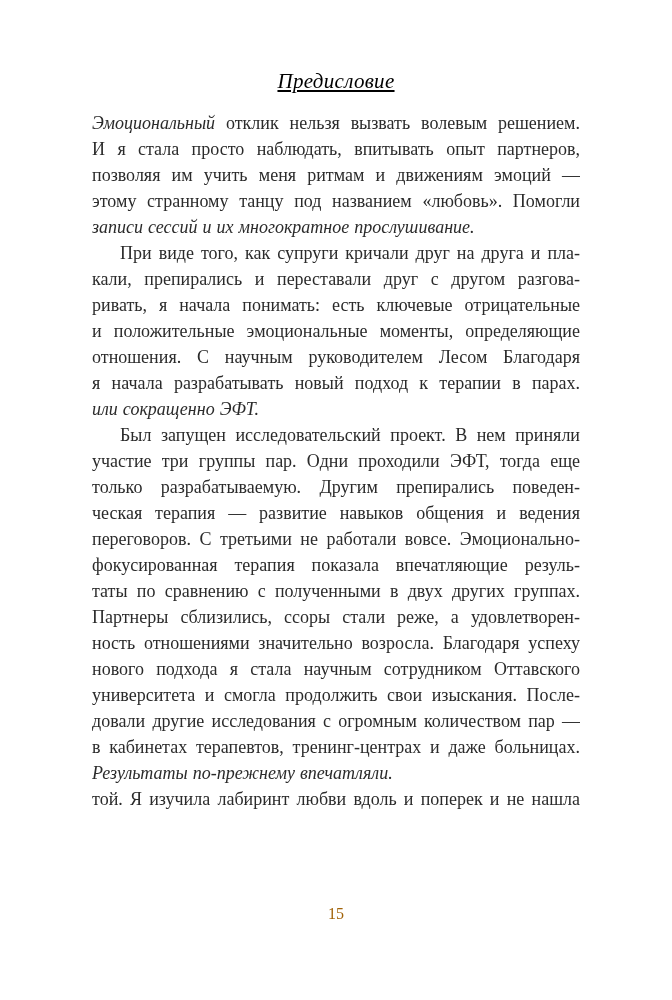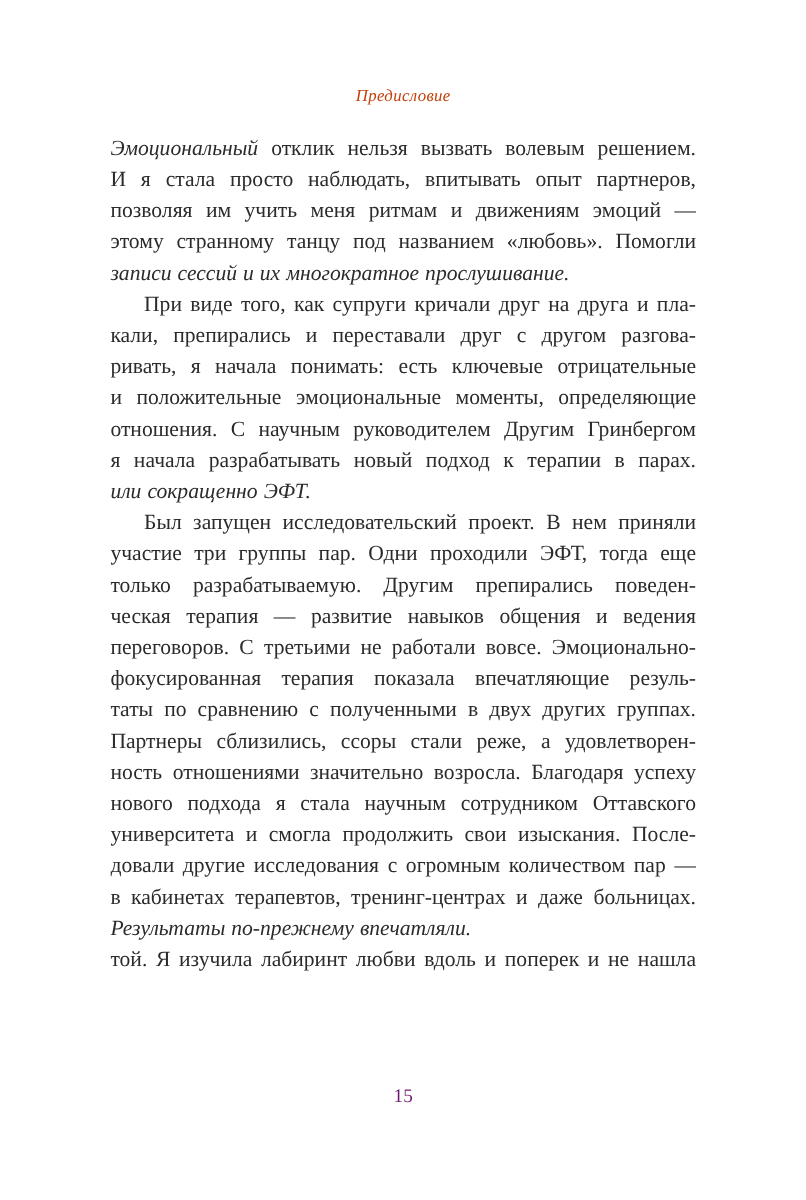--- a/index.html
+++ b/index.html
@@ -17,24 +17,25 @@
     inset: 0;
     background: #ffffff;
   }
   .running-head {
     position: absolute;
     top: 70px;
     left: 0;
     width: 100%;
     text-align: center;
     font-style: italic;
-    font-size: 14px;
+    font-size: 21px;
     line-height: 22px;
-    color: #c2410c;
+    color: #000000;
     letter-spacing: 0.3px;
+    text-decoration: underline;
   }
   .text-block {
     position: absolute;
     top: 110px;
     left: 92px;
     width: 488px;
     font-size: 18px;
   }
   .line {
     box-sizing: border-box;
@@ -57,40 +58,40 @@
     font-style: italic;
     margin-top: 20px;
   }
   .folio {
     position: absolute;
     top: 905px;
     left: 0;
     width: 100%;
     text-align: center;
     font-size: 16px;
-    color: #701a75;
+    color: #a16207;
   }
 </style>
 </head>
 <body>
 
 <div class="page">
   <div class="running-head">Предисловие</div>
 
   <div class="text-block">
       <div class="line"><span class="lead-italic">Эмоциональный</span> отклик нельзя вызвать волевым решением.</div>
       <div class="line">И я стала просто наблюдать, впитывать опыт партнеров,</div>
       <div class="line">позволяя им учить меня ритмам и движениям эмоций —</div>
       <div class="line">этому странному танцу под названием «любовь». Помогли</div>
       <div class="line para-end">записи сессий и их многократное прослушивание.</div>
       <div class="line indent">При виде того, как супруги кричали друг на друга и пла-</div>
       <div class="line">кали, препирались и переставали друг с другом разгова-</div>
       <div class="line">ривать, я начала понимать: есть ключевые отрицательные</div>
       <div class="line">и положительные эмоциональные моменты, определяющие</div>
-      <div class="line">отношения. С научным руководителем Другим Гринбергом</div>
+      <div class="line">отношения. С научным руководителем Лесом Благодаря</div>
       <div class="line">я начала разрабатывать новый подход к терапии в парах.</div>
       <div class="line para-end">или сокращенно ЭФТ.</div>
       <div class="line indent">Был запущен исследовательский проект. В нем приняли</div>
       <div class="line">участие три группы пар. Одни проходили ЭФТ, тогда еще</div>
       <div class="line">только разрабатываемую. Другим препирались поведен-</div>
       <div class="line">ческая терапия — развитие навыков общения и ведения</div>
       <div class="line">переговоров. С третьими не работали вовсе. Эмоционально-</div>
       <div class="line">фокусированная терапия показала впечатляющие резуль-</div>
       <div class="line">таты по сравнению с полученными в двух других группах.</div>
       <div class="line">Партнеры сблизились, ссоры стали реже, а удовлетворен-</div>

